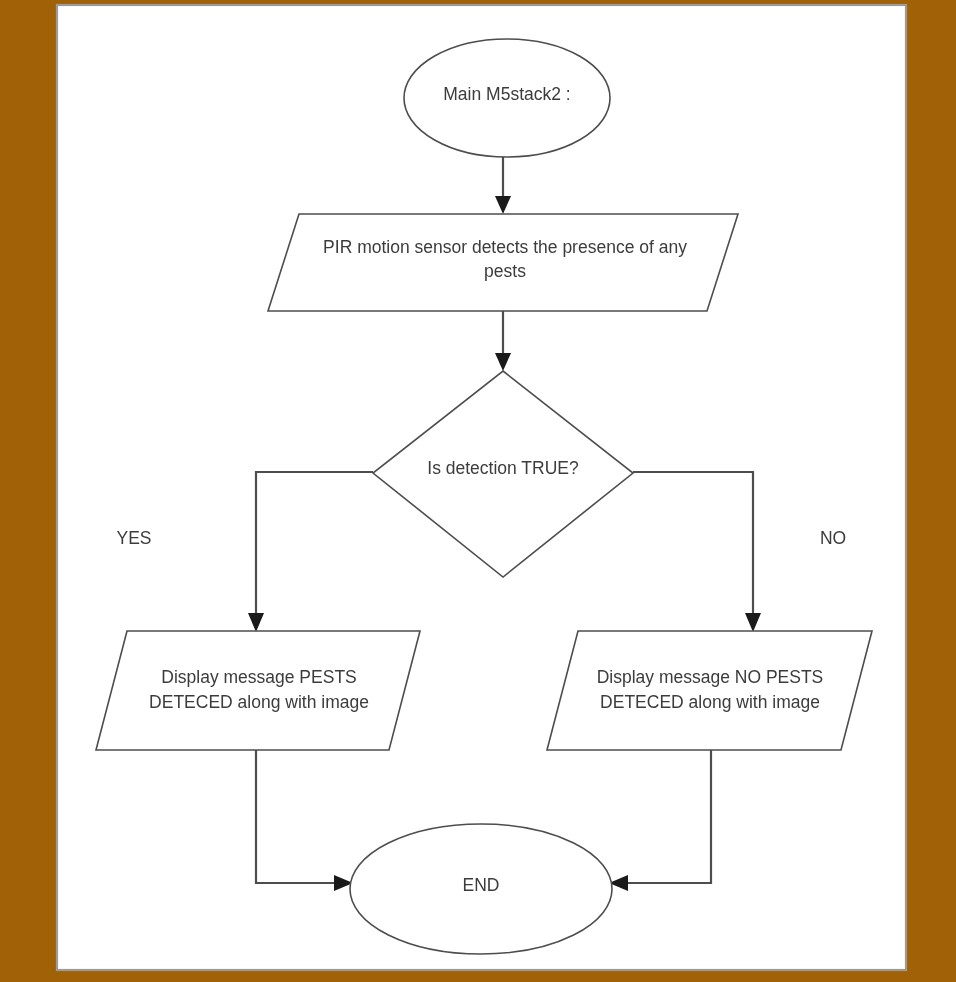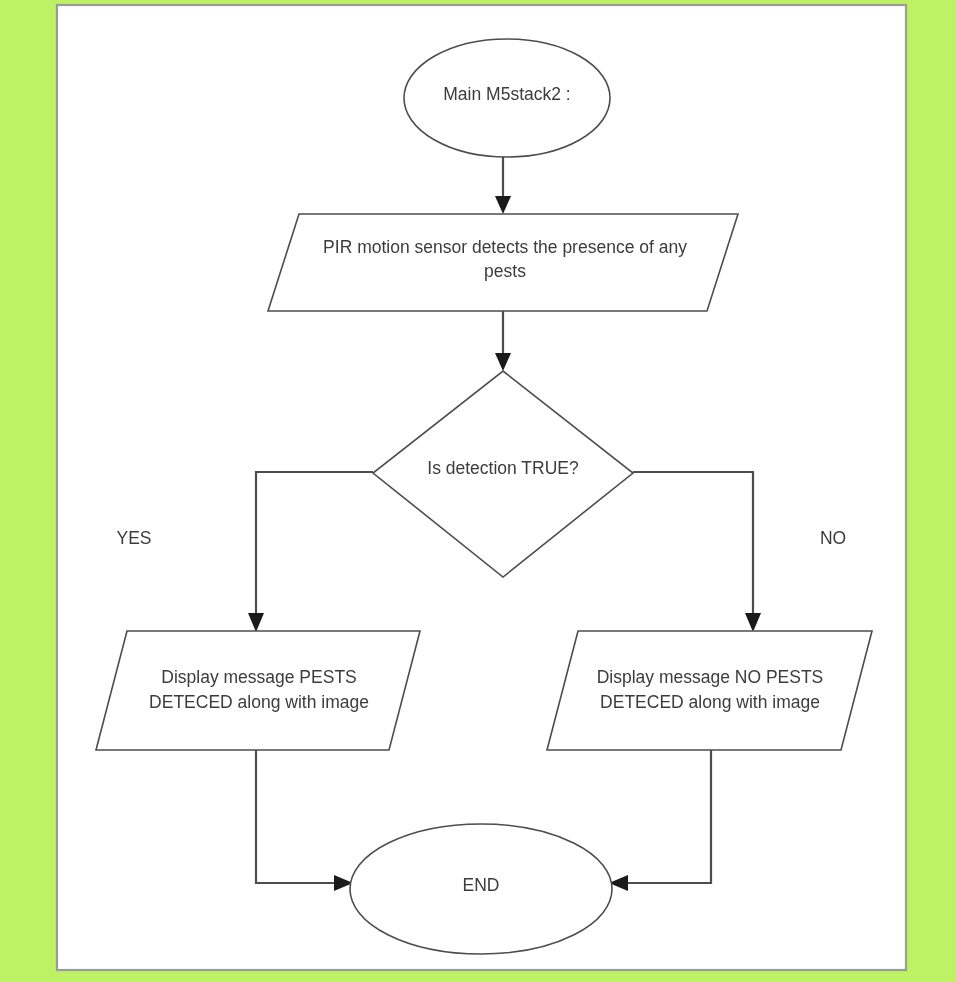--- a/index.html
+++ b/index.html
@@ -10,21 +10,21 @@
   body {
     width: 956px;
     height: 982px;
     font-family: "Liberation Sans", sans-serif;
     overflow: hidden;
   }
   #canvas {
     position: relative;
     width: 956px;
     height: 982px;
-    background: #bef264;
+    background: #a16207;
   }
   #flow-svg {
     display: block;
     width: 956px;
     height: 982px;
   }
   .shape-outline {
     fill: #ffffff;
     stroke: #4d4d4d;
     stroke-width: 1.6;

